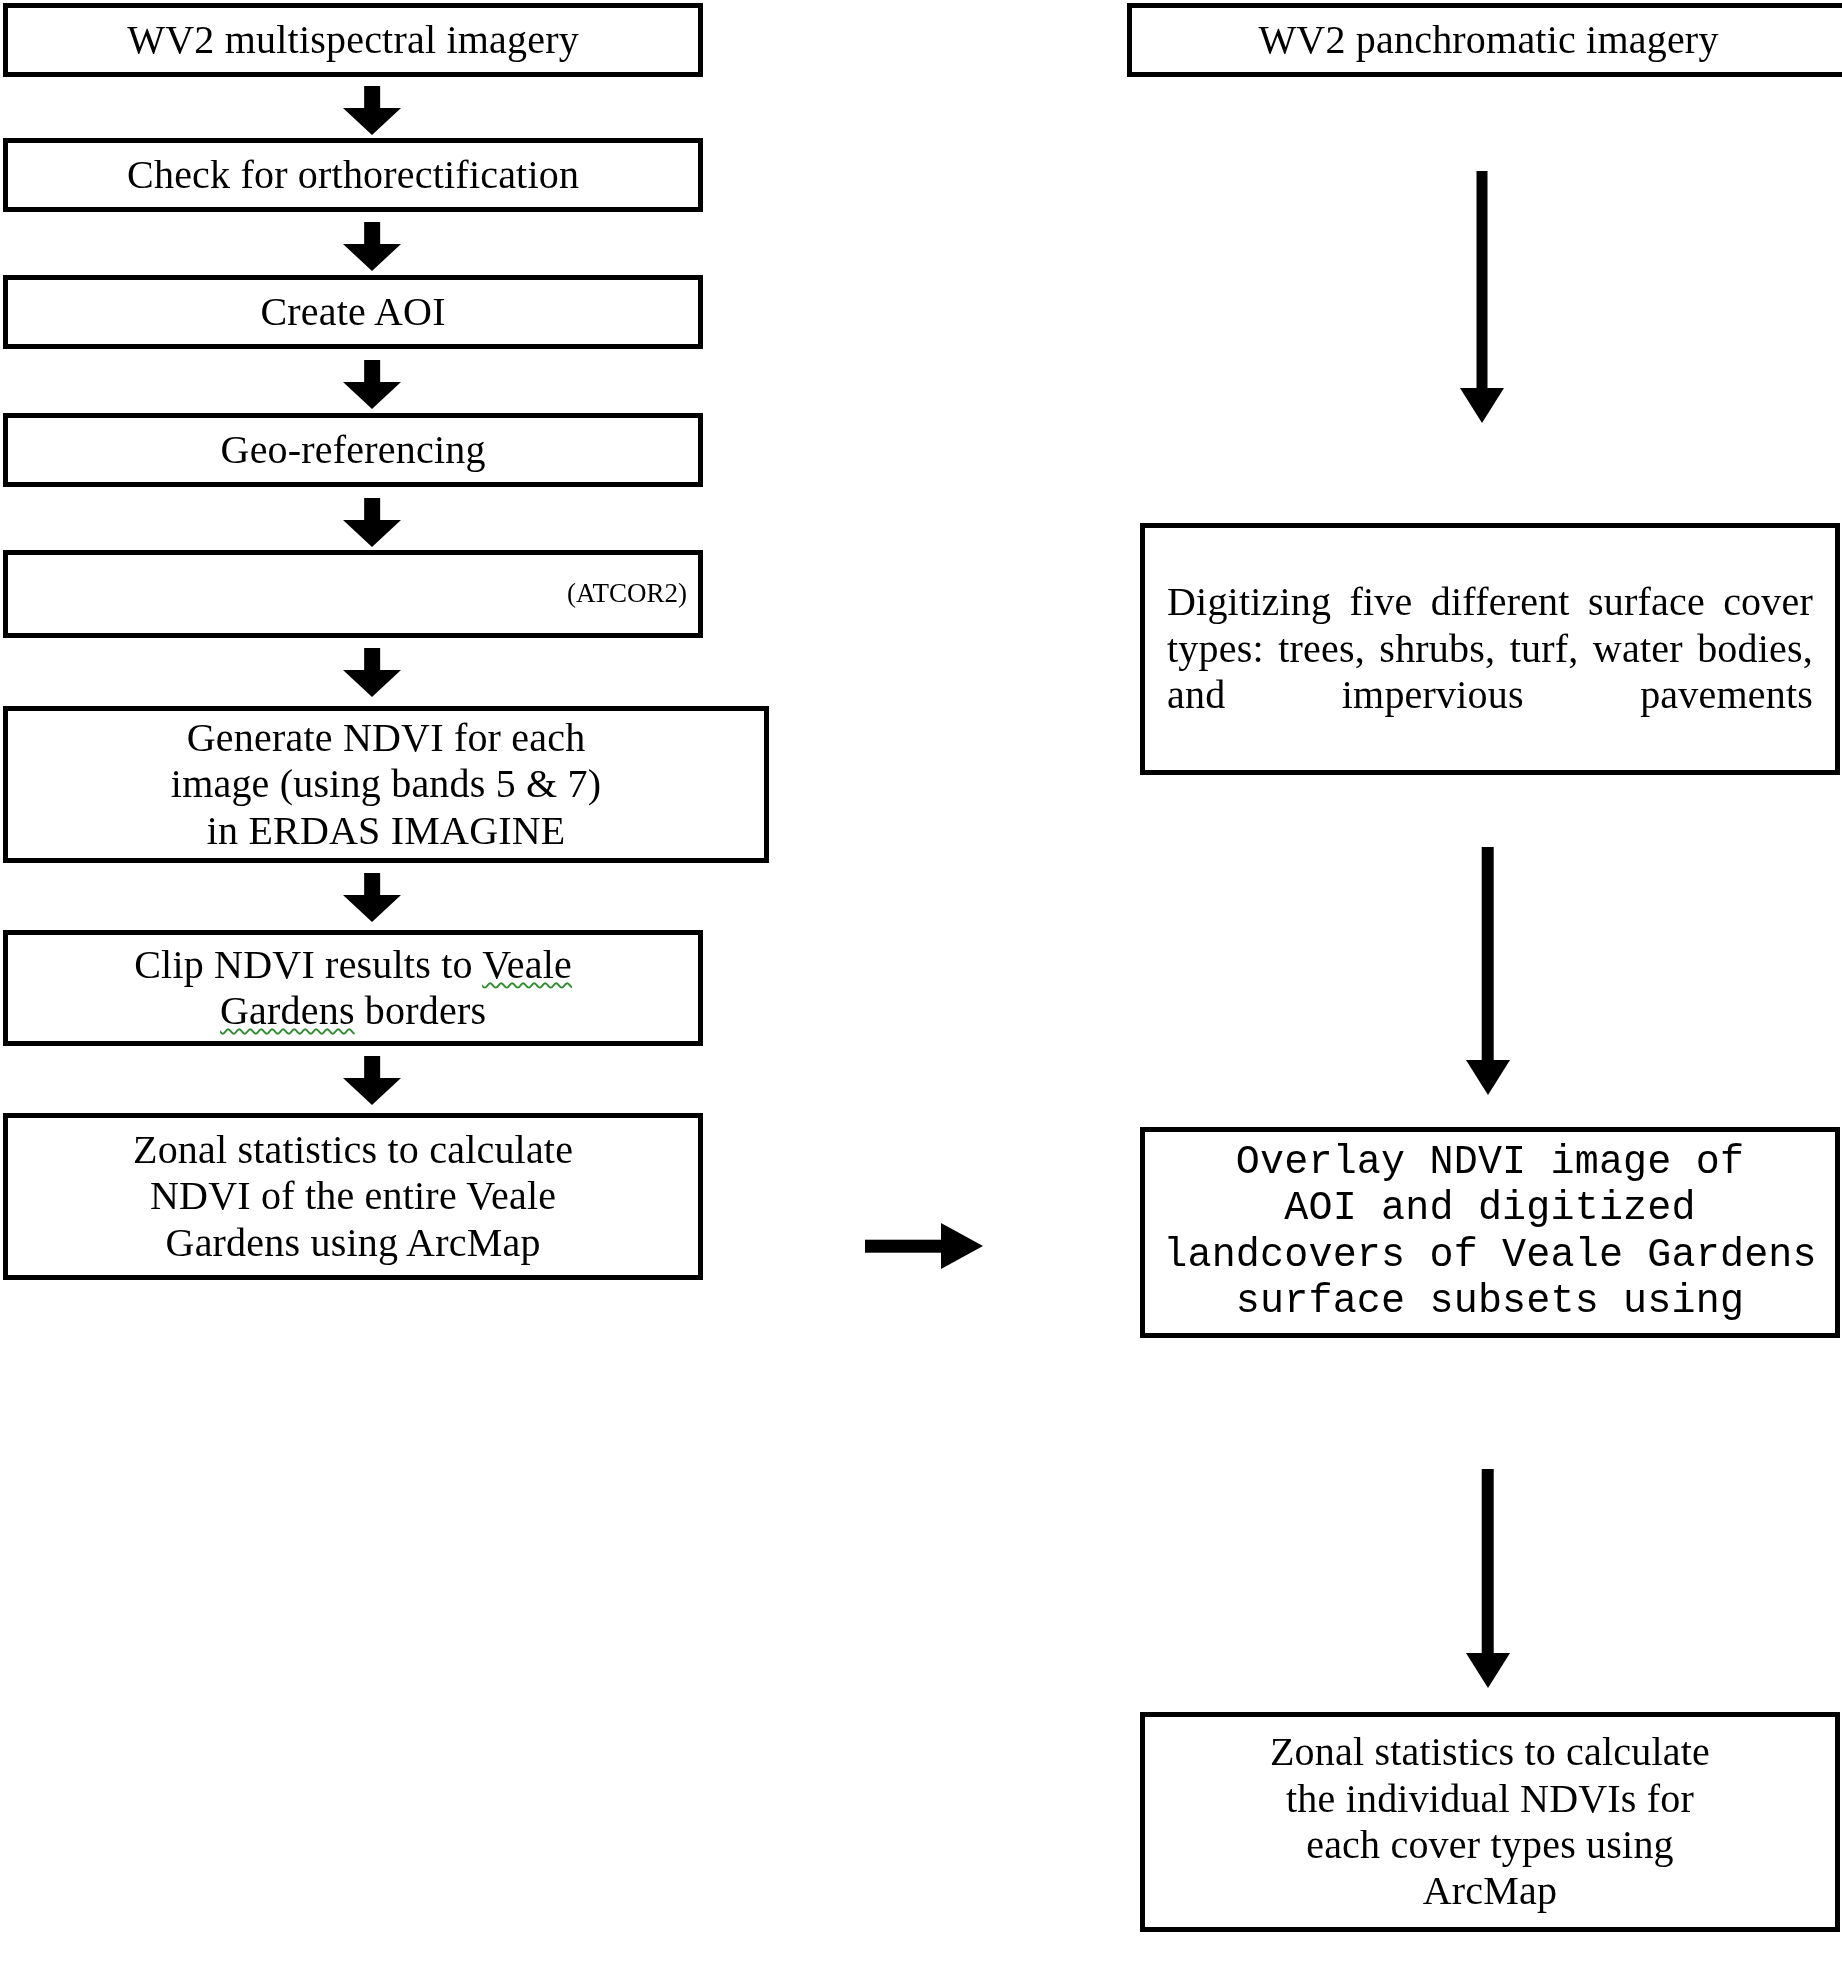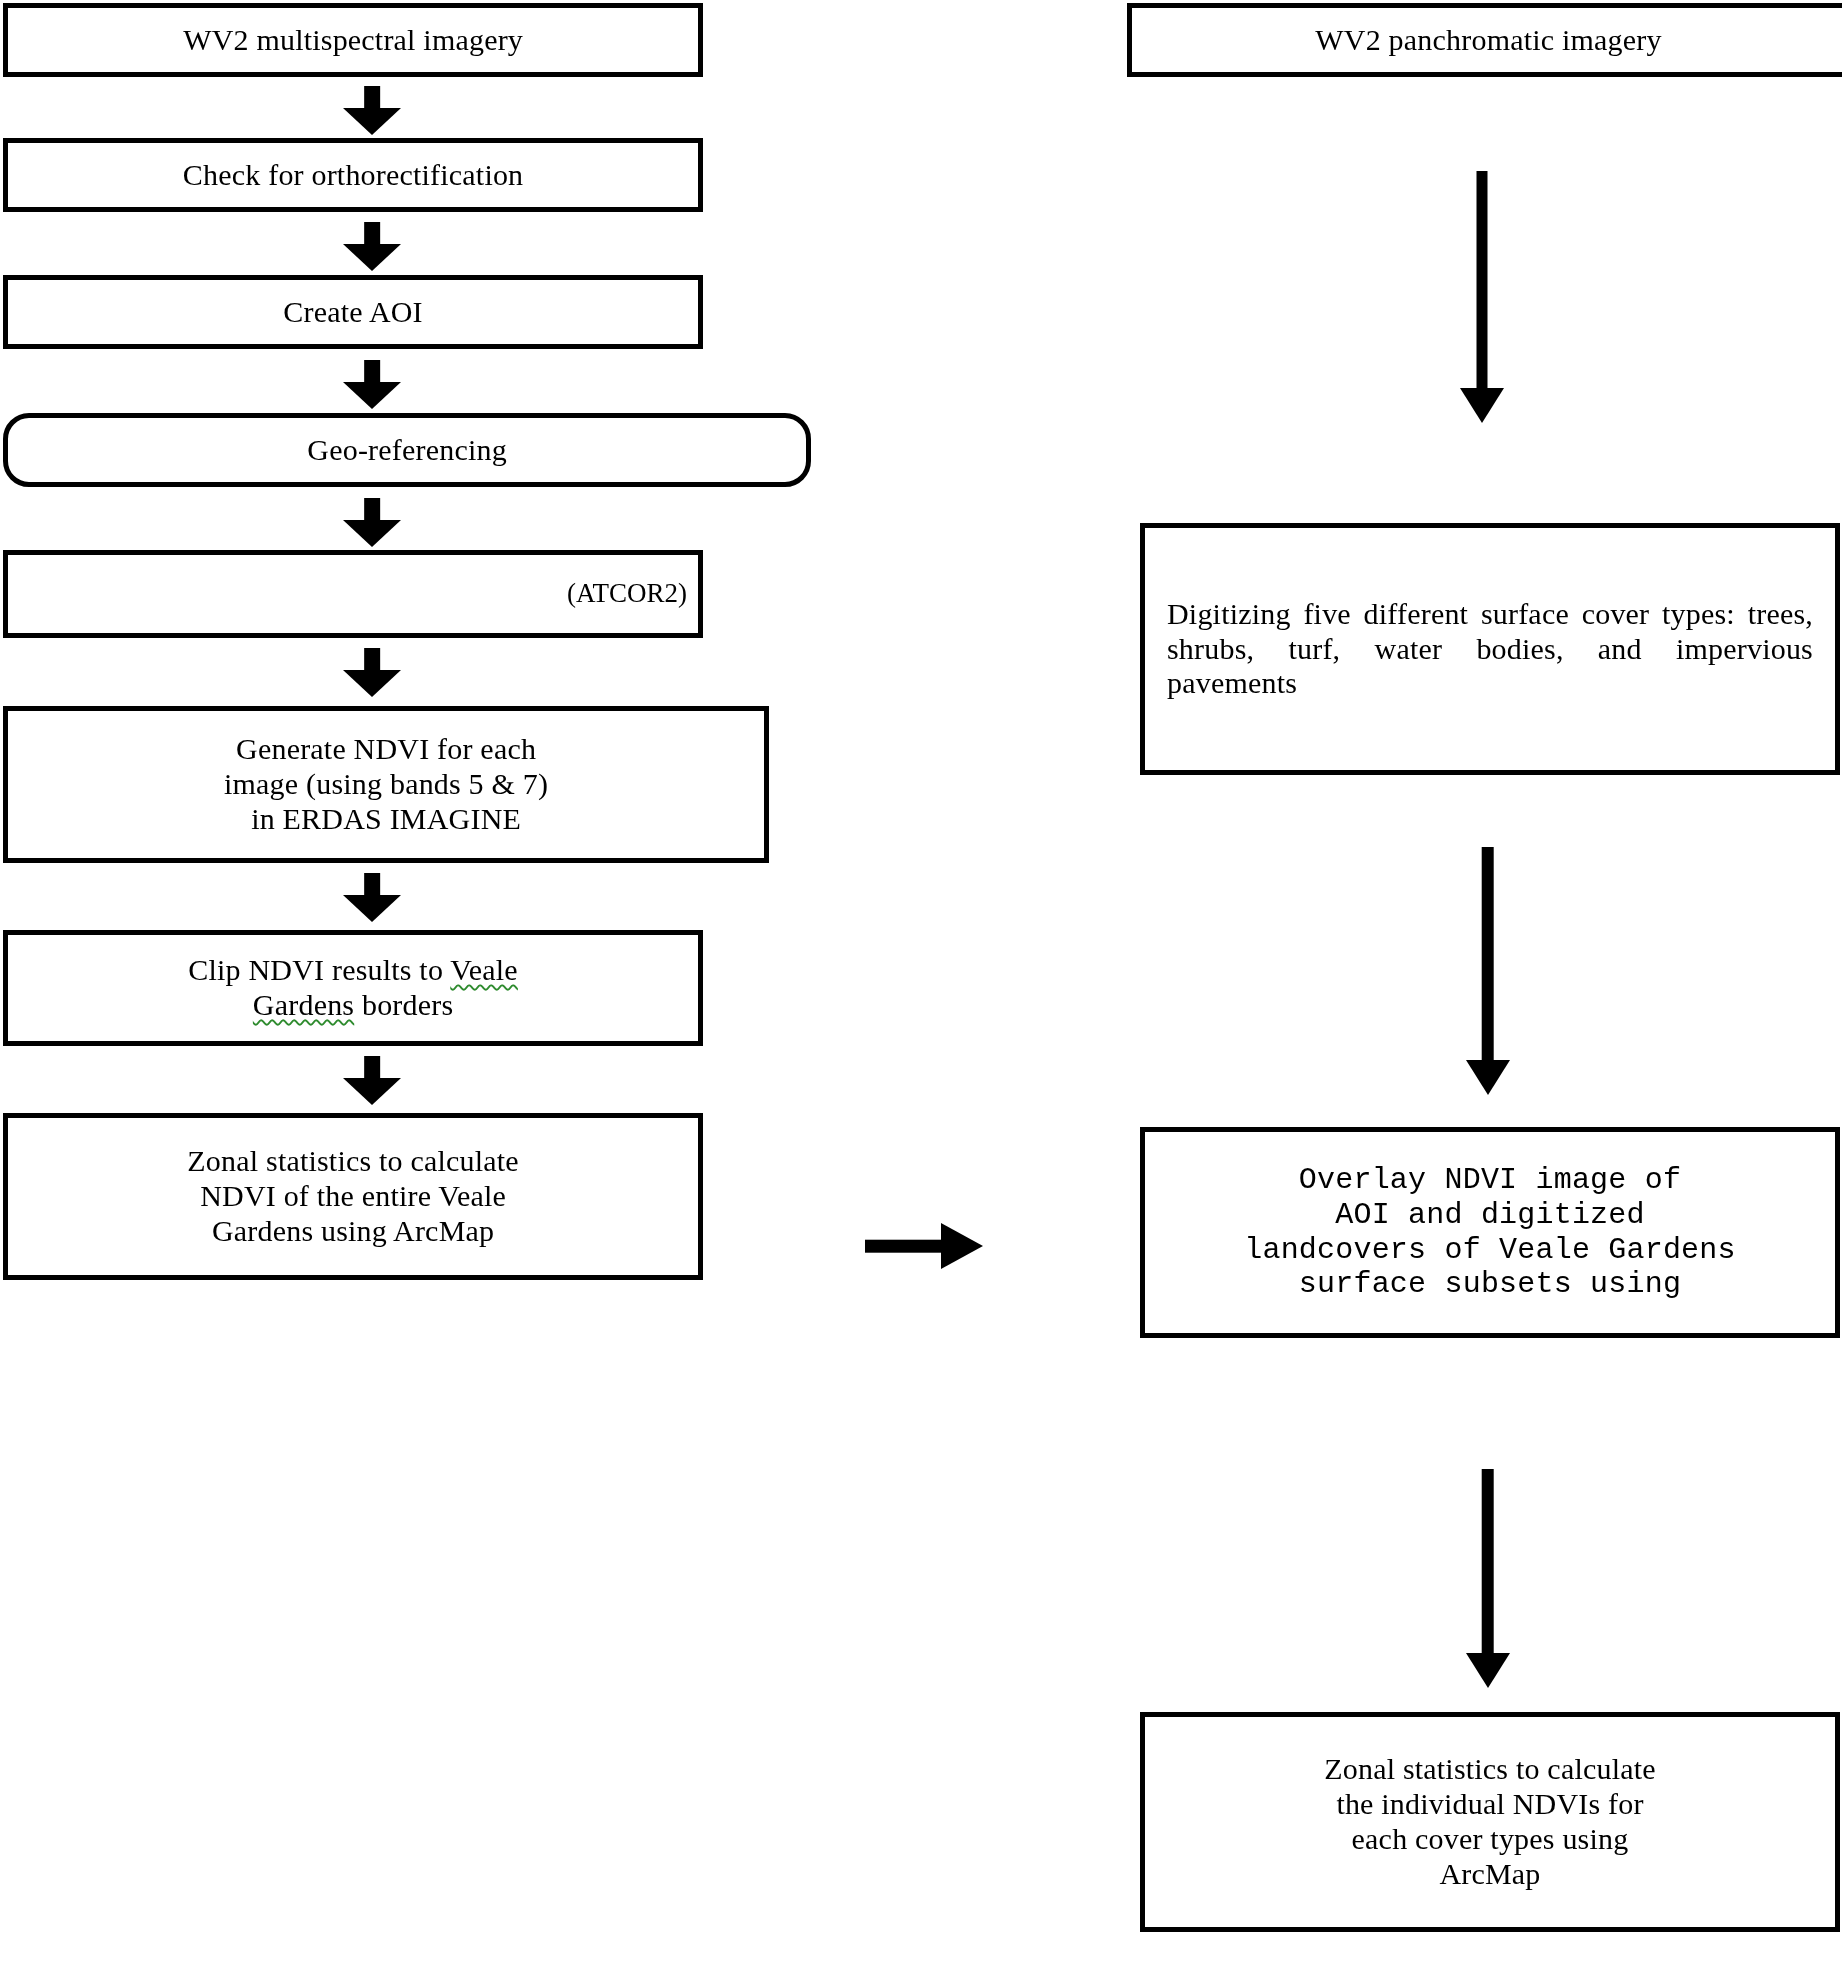--- a/index.html
+++ b/index.html
@@ -27,21 +27,21 @@
     align-items: center;
     justify-content: center;
     color: #000000;
     line-height: 1.16;
     text-align: center;
     padding: 3.1px 11px;
   }
   .node .txt {
     display: block;
     width: 100%;
-    font-size: 30px;
+    font-size: 40px;
     letter-spacing: 0.2px;
     white-space: pre-line;
   }
   .node.justified .txt {
     text-align: justify;
     text-align-last: justify;
     text-justify: inter-word;
     white-space: normal;
   }
   .node .sub {
@@ -128,21 +128,21 @@
 
   <div class="node" style="left:3.1px; top:275px; width:700px; height:74px;">
     <span class="txt">Create AOI</span>
   </div>
 
   <div class="arrow-v" style="left:329px; top:360px; width:86px; height:49px;">
     <div class="shaft" style="width:15.7px; height:28px;"></div>
     <div class="head" style="border-left-width:29px; border-right-width:29px; border-top-width:27px;"></div>
   </div>
 
-  <div class="node" style="left:3.1px; top:413px; width:808px; height:74px;border-radius:26px;">
+  <div class="node" style="left:3.1px; top:413px; width:700px; height:74px;">
     <span class="txt">Geo-referencing</span>
   </div>
 
   <div class="arrow-v" style="left:329px; top:498px; width:86px; height:49px;">
     <div class="shaft" style="width:15.7px; height:28px;"></div>
     <div class="head" style="border-left-width:29px; border-right-width:29px; border-top-width:27px;"></div>
   </div>
 
   <div class="node" style="left:3.1px; top:550px; width:700px; height:88px; flex-direction:column; justify-content:center;">
     <span class="sub">(ATCOR2)</span>

